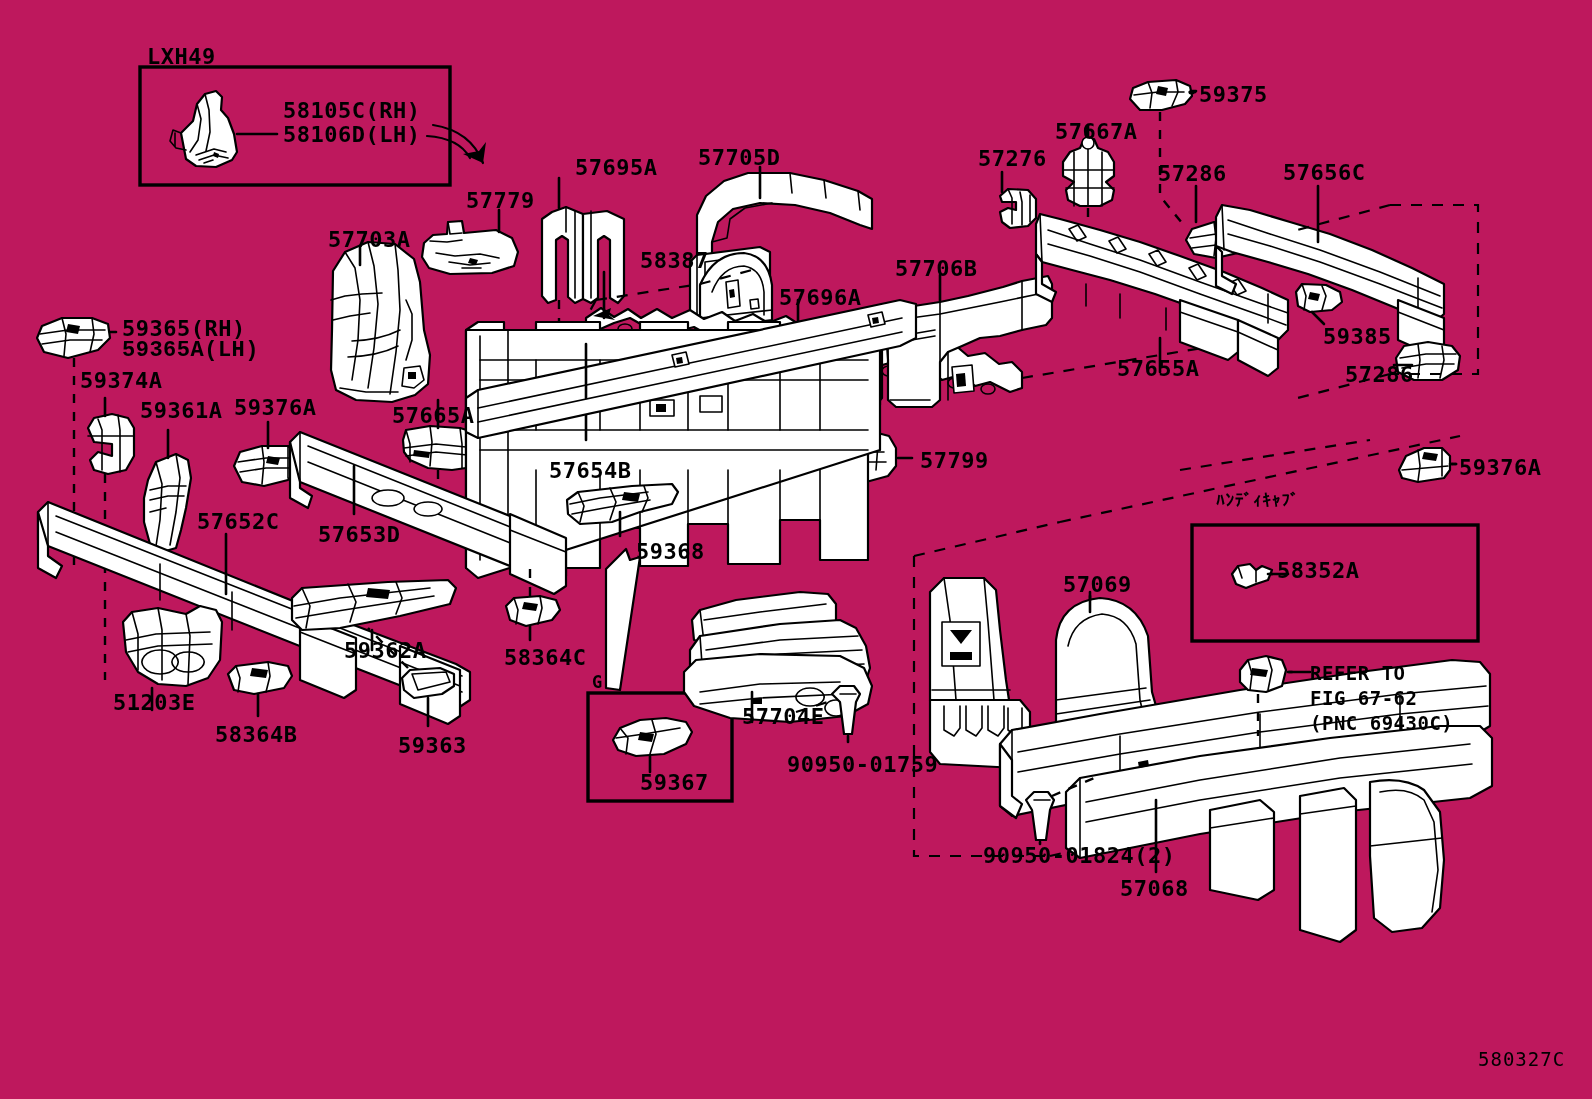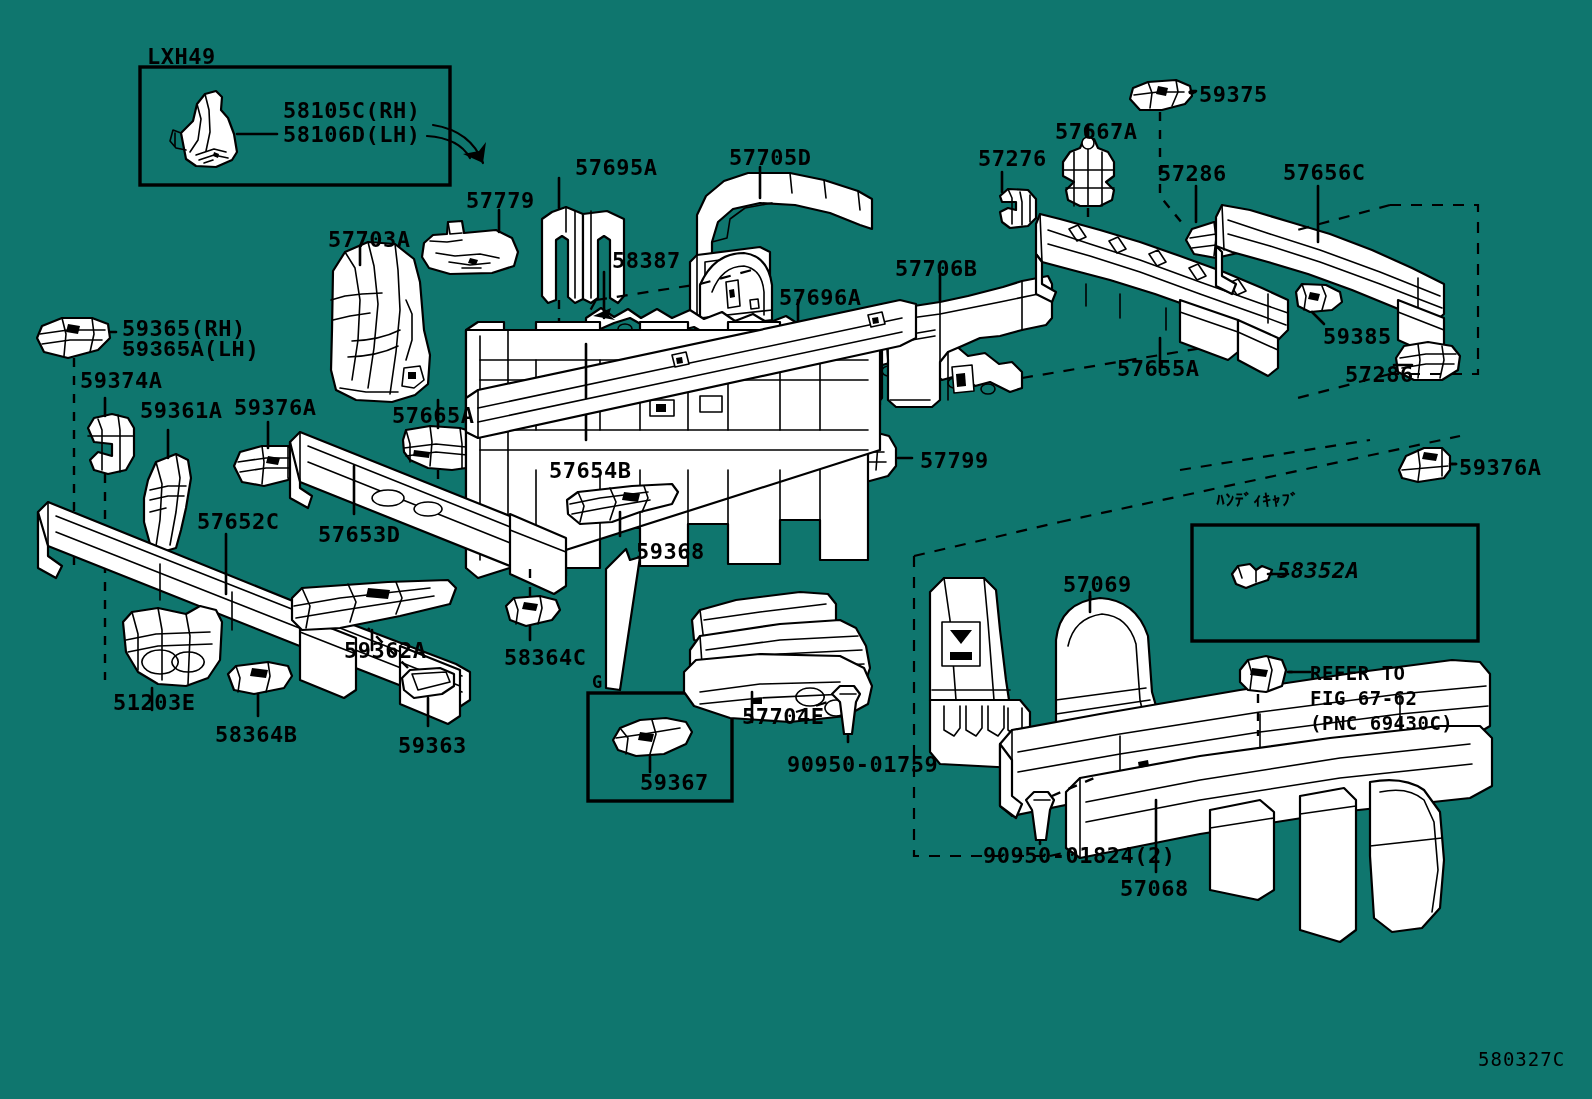--- a/index.html
+++ b/index.html
@@ -4,21 +4,21 @@
 <title>Parts Diagram 580327C</title>
 <style>
   html,body{margin:0;padding:0;background:#ffffff;}
   body{
     font-family:"DejaVu Sans Mono","Liberation Mono",monospace;
     -webkit-font-smoothing:none;
   }
   #sheet{
     position:relative;
     width:1592px;height:1099px;
-    background:#0f766e;
+    background:#be185d;
     overflow:hidden;
   }
   #art{position:absolute;left:0;top:0;width:1592px;height:1099px;}
   .lbl{
     position:absolute;
     font-family:"DejaVu Sans Mono","Liberation Mono",monospace;
     font-weight:bold;
     font-size:22px;
     letter-spacing:0.5px;
     color:#000;
@@ -687,23 +687,23 @@
 
   </svg>
 
   <div class="lbl" style="left:147px;top:44px;">LXH49</div>
 
   <div class="lbl" style="left:283px;top:98px;">58105C(RH)</div>
   <div class="lbl" style="left:283px;top:122px;">58106D(LH)</div>
 
   <div class="lbl" style="left:466px;top:188px;">57779</div>
   <div class="lbl" style="left:535px;top:155px;margin-left:40px;">57695A</div>
-  <div class="lbl" style="left:729px;top:145px;">57705D</div>
+  <div class="lbl" style="left:698px;top:145px;">57705D</div>
   <div class="lbl" style="left:328px;top:227px;">57703A</div>
-  <div class="lbl" style="left:612px;top:248px;">58387</div>
+  <div class="lbl" style="left:612px;top:248px;padding-left:28px;">58387</div>
   <div class="lbl" style="left:779px;top:285px;">57696A</div>
   <div class="lbl" style="left:895px;top:256px;">57706B</div>
   <div class="lbl" style="left:978px;top:146px;">57276</div>
   <div class="lbl" style="left:1055px;top:119px;">57667A</div>
   <div class="lbl" style="left:1199px;top:82px;">59375</div>
   <div class="lbl" style="left:1158px;top:161px;">57286</div>
   <div class="lbl" style="left:1283px;top:160px;">57656C</div>
   <div class="lbl" style="left:1117px;top:356px;">57655A</div>
   <div class="lbl" style="left:1323px;top:324px;">59385</div>
   <div class="lbl" style="left:1345px;top:362px;">57286</div>
@@ -722,21 +722,21 @@
   <div class="lbl" style="left:636px;top:539px;text-align:center;">59368</div>
   <div class="lbl" style="left:344px;top:638px;">59362A</div>
   <div class="lbl" style="left:504px;top:645px;">58364C</div>
   <div class="lbl" style="left:113px;top:690px;">51203E</div>
   <div class="lbl" style="left:215px;top:722px;">58364B</div>
   <div class="lbl" style="left:398px;top:733px;">59363</div>
   <div class="lbl" style="left:640px;top:770px;">59367</div>
   <div class="lbl" style="left:742px;top:704px;">57704E</div>
   <div class="lbl" style="left:787px;top:752px;">90950-01759</div>
   <div class="lbl" style="left:1063px;top:572px;">57069</div>
-  <div class="lbl" style="left:1277px;top:558px;font-style:italic;">58352A</div>
+  <div class="lbl" style="left:1277px;top:558px;">58352A</div>
   <div class="lbl" style="left:983px;top:843px;">90950-01824(2)</div>
   <div class="lbl" style="left:1120px;top:876px;">57068</div>
 
   <div class="lbl kana" style="left:1200px;top:490px;">ﾊﾝﾃﾞｨｷｬﾌﾞ</div>
 
   <div class="lbl gletter" style="left:592px;top:672px;">G</div>
 
   <div class="lbl tag" style="left:1310px;top:662px;">REFER TO</div>
   <div class="lbl tag" style="left:1310px;top:687px;">FIG 67-62</div>
   <div class="lbl tag" style="left:1310px;top:712px;">(PNC 69430C)</div>

